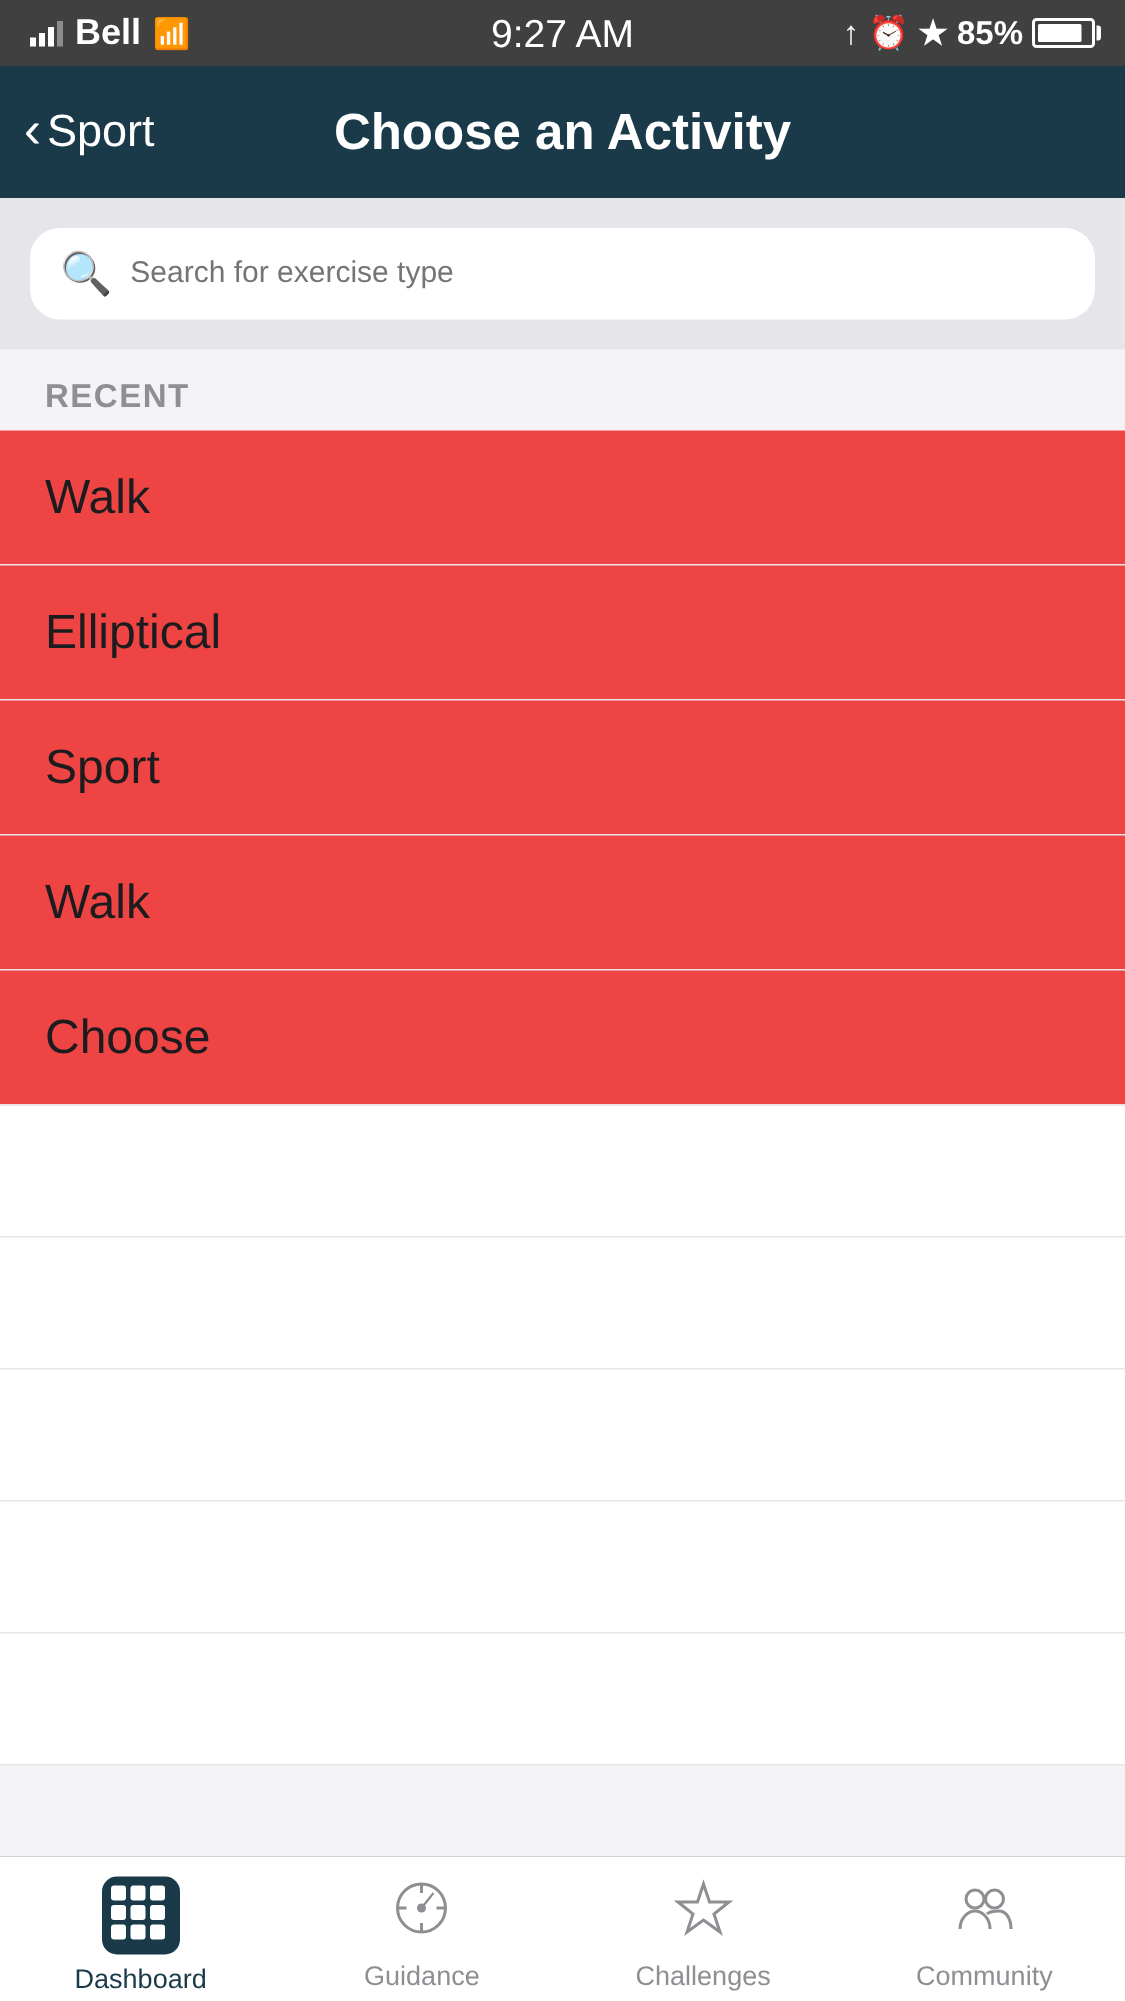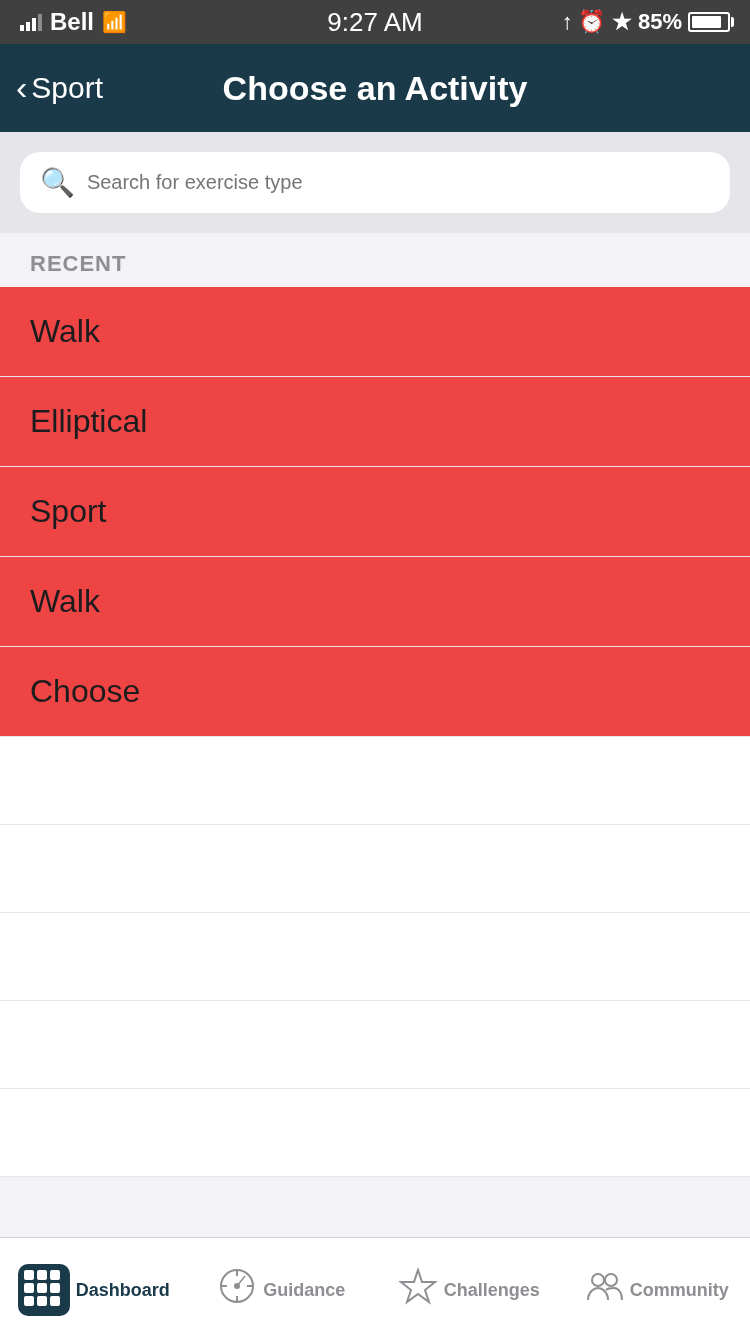--- a/index.html
+++ b/index.html
@@ -151,27 +151,26 @@
       width: 750px;
       background: white;
       border-top: 1px solid #d1d1d6;
       display: flex;
       height: 97px;
       align-items: stretch;
     }
     .tab-item {
       flex: 1;
       display: flex;
-      flex-direction: row;
+      flex-direction: column;
       align-items: center;
       justify-content: center;
       gap: 6px;
       cursor: pointer;
       padding-top: 8px;
-      font-weight: bold;
     }
     .tab-icon {
       font-size: 34px;
       color: #8e8e93;
       position: relative;
     }
     .tab-icon.active {
       color: #1a3a4a;
     }
     .tab-label {

